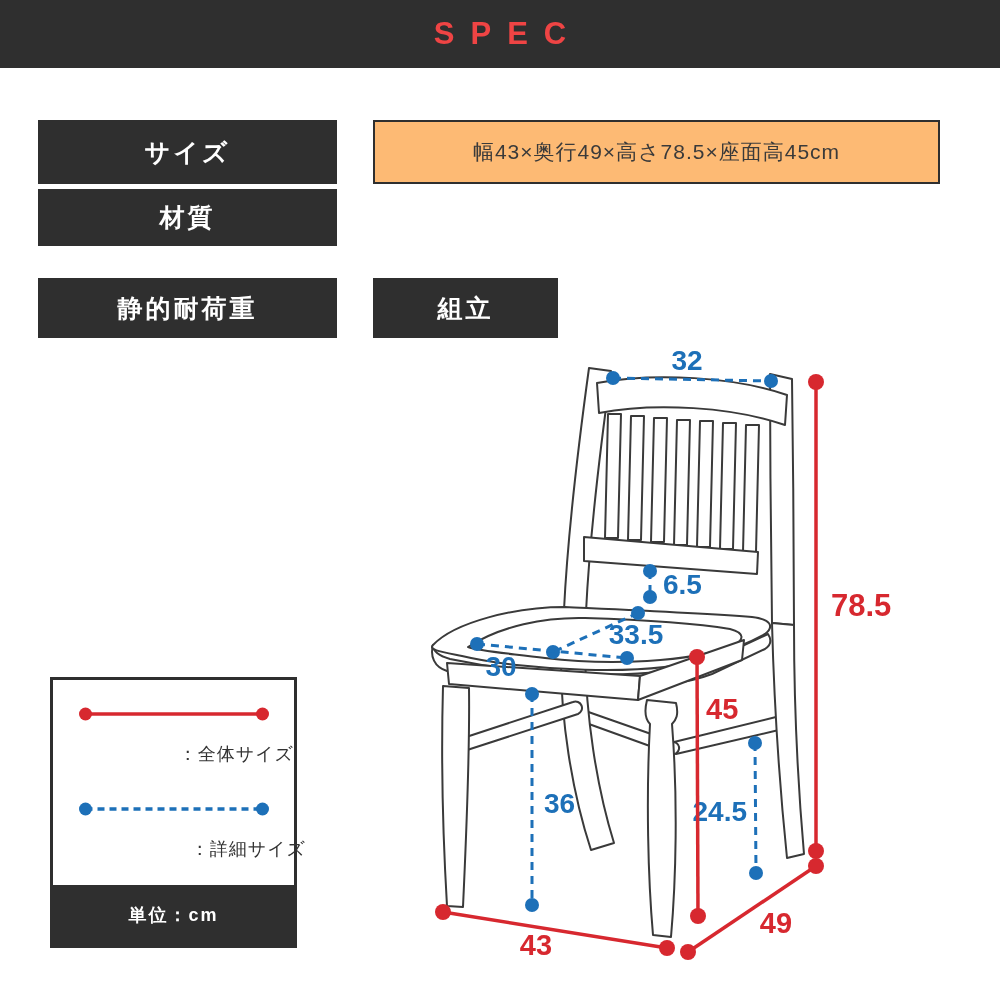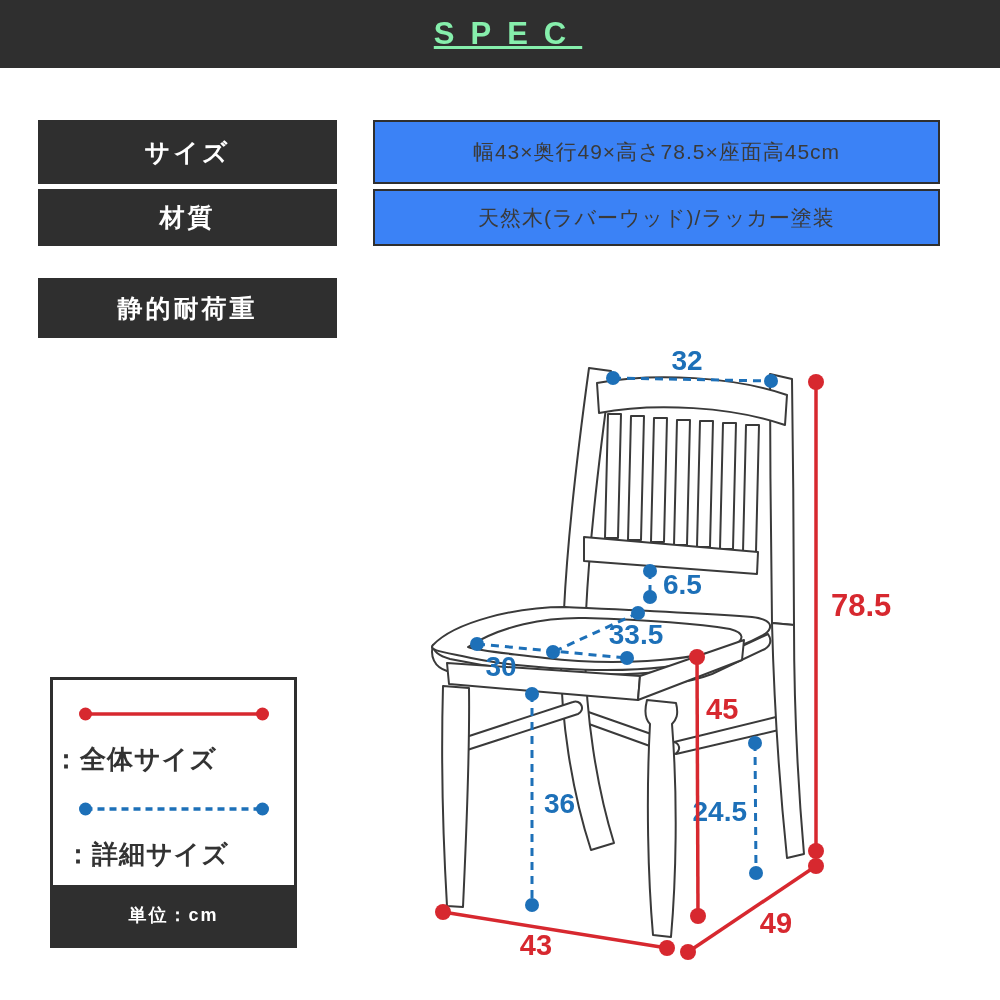--- a/index.html
+++ b/index.html
@@ -7,51 +7,51 @@
     width:1000px;height:1000px;background:#ffffff;position:relative;
     font-family:"Liberation Sans","DejaVu Sans",sans-serif;
     overflow:hidden;
   }
   
   .header-bar{
     position:absolute;left:0;top:0;width:1000px;height:68px;
     background:#2f2f2f;display:flex;align-items:center;justify-content:center;
   }
   .header-title{
-    color:#86efac;font-size:31px;font-weight:bold;letter-spacing:16px;padding-left:16px;text-decoration:underline;
+    color:#ef4444;font-size:31px;font-weight:bold;letter-spacing:16px;padding-left:16px;
   }
   
   .spec-table{position:absolute;left:38px;top:120px;width:902px;}
   .spec-row{display:flex;gap:36px;}
   .row-1{height:64px;margin-bottom:5px;}
   .row-2{height:57px;margin-bottom:6px;}
   .row-3{height:60px;margin-top:32px;}
   .cell-label{
     background:#2f2f2f;color:#fff;font-weight:bold;font-size:25px;letter-spacing:3px;
     display:flex;align-items:center;justify-content:center;box-sizing:border-box;
   }
   .w-label{width:299px;flex:none;}
   .w-label2{width:185px;flex:none;}
   .cell-value{
-    background:#3b82f6;border:2px solid #2f2f2f;color:#3a3a3a;font-size:21px;
+    background:#fdba74;border:2px solid #2f2f2f;color:#3a3a3a;font-size:21px;
     letter-spacing:1px;display:flex;align-items:center;justify-content:center;
     box-sizing:border-box;flex:1;
   }
   .w-value1{width:258px;flex:none;}
   
   .legend{
     position:absolute;left:50px;top:677px;width:247px;height:271px;
     border:3px solid #2f2f2f;box-sizing:border-box;background:#fff;
   }
   .legend-line{position:absolute;left:50%;transform:translateX(-50%);}
   .legend-line.red{top:26px;}
   .legend-line.blue{top:121px;}
   .legend-text{
-    position:absolute;width:100%;text-align:left;font-size:26px;color:#333;
-    letter-spacing:1px;font-weight:700;
+    position:absolute;width:100%;text-align:right;font-size:18px;color:#333;
+    letter-spacing:1px;font-weight:400;
   }
   .legend-text.t1{top:62px;}
   .legend-text.t2{top:157px;padding-left:12px;}
   .legend-footer{
     position:absolute;left:0;bottom:0;width:100%;height:60px;background:#2f2f2f;
     color:#fff;display:flex;align-items:center;justify-content:center;
     font-size:18px;font-weight:bold;letter-spacing:2px;
   }
   
   .diagram{position:absolute;left:400px;top:330px;}
@@ -74,24 +74,24 @@
     <div class="header-title">SPEC</div>
   </div>
 
   <div class="spec-table">
     <div class="spec-row row-1">
       <div class="cell-label w-label">サイズ</div>
       <div class="cell-value">幅43×奥行49×高さ78.5×座面高45cm</div>
     </div>
     <div class="spec-row row-2">
       <div class="cell-label w-label">材質</div>
-      <div class="cell-value">天然木(ラバーウッド)/ラッカー塗装</div>
     </div>
     <div class="spec-row row-3">
       <div class="cell-label w-label">静的耐荷重</div>
+      <div class="cell-label w-label2">組立</div>
     </div>
   </div>
 
   <div class="legend">
     <svg class="legend-line red" width="195" height="16">
       <line x1="9" y1="8" x2="186" y2="8" stroke="#d7282f" stroke-width="3.5"></line>
       <circle cx="9" cy="8" r="6.5" fill="#d7282f"></circle>
       <circle cx="186" cy="8" r="6.5" fill="#d7282f"></circle>
     </svg>
     <div class="legend-text t1">：全体サイズ</div>

